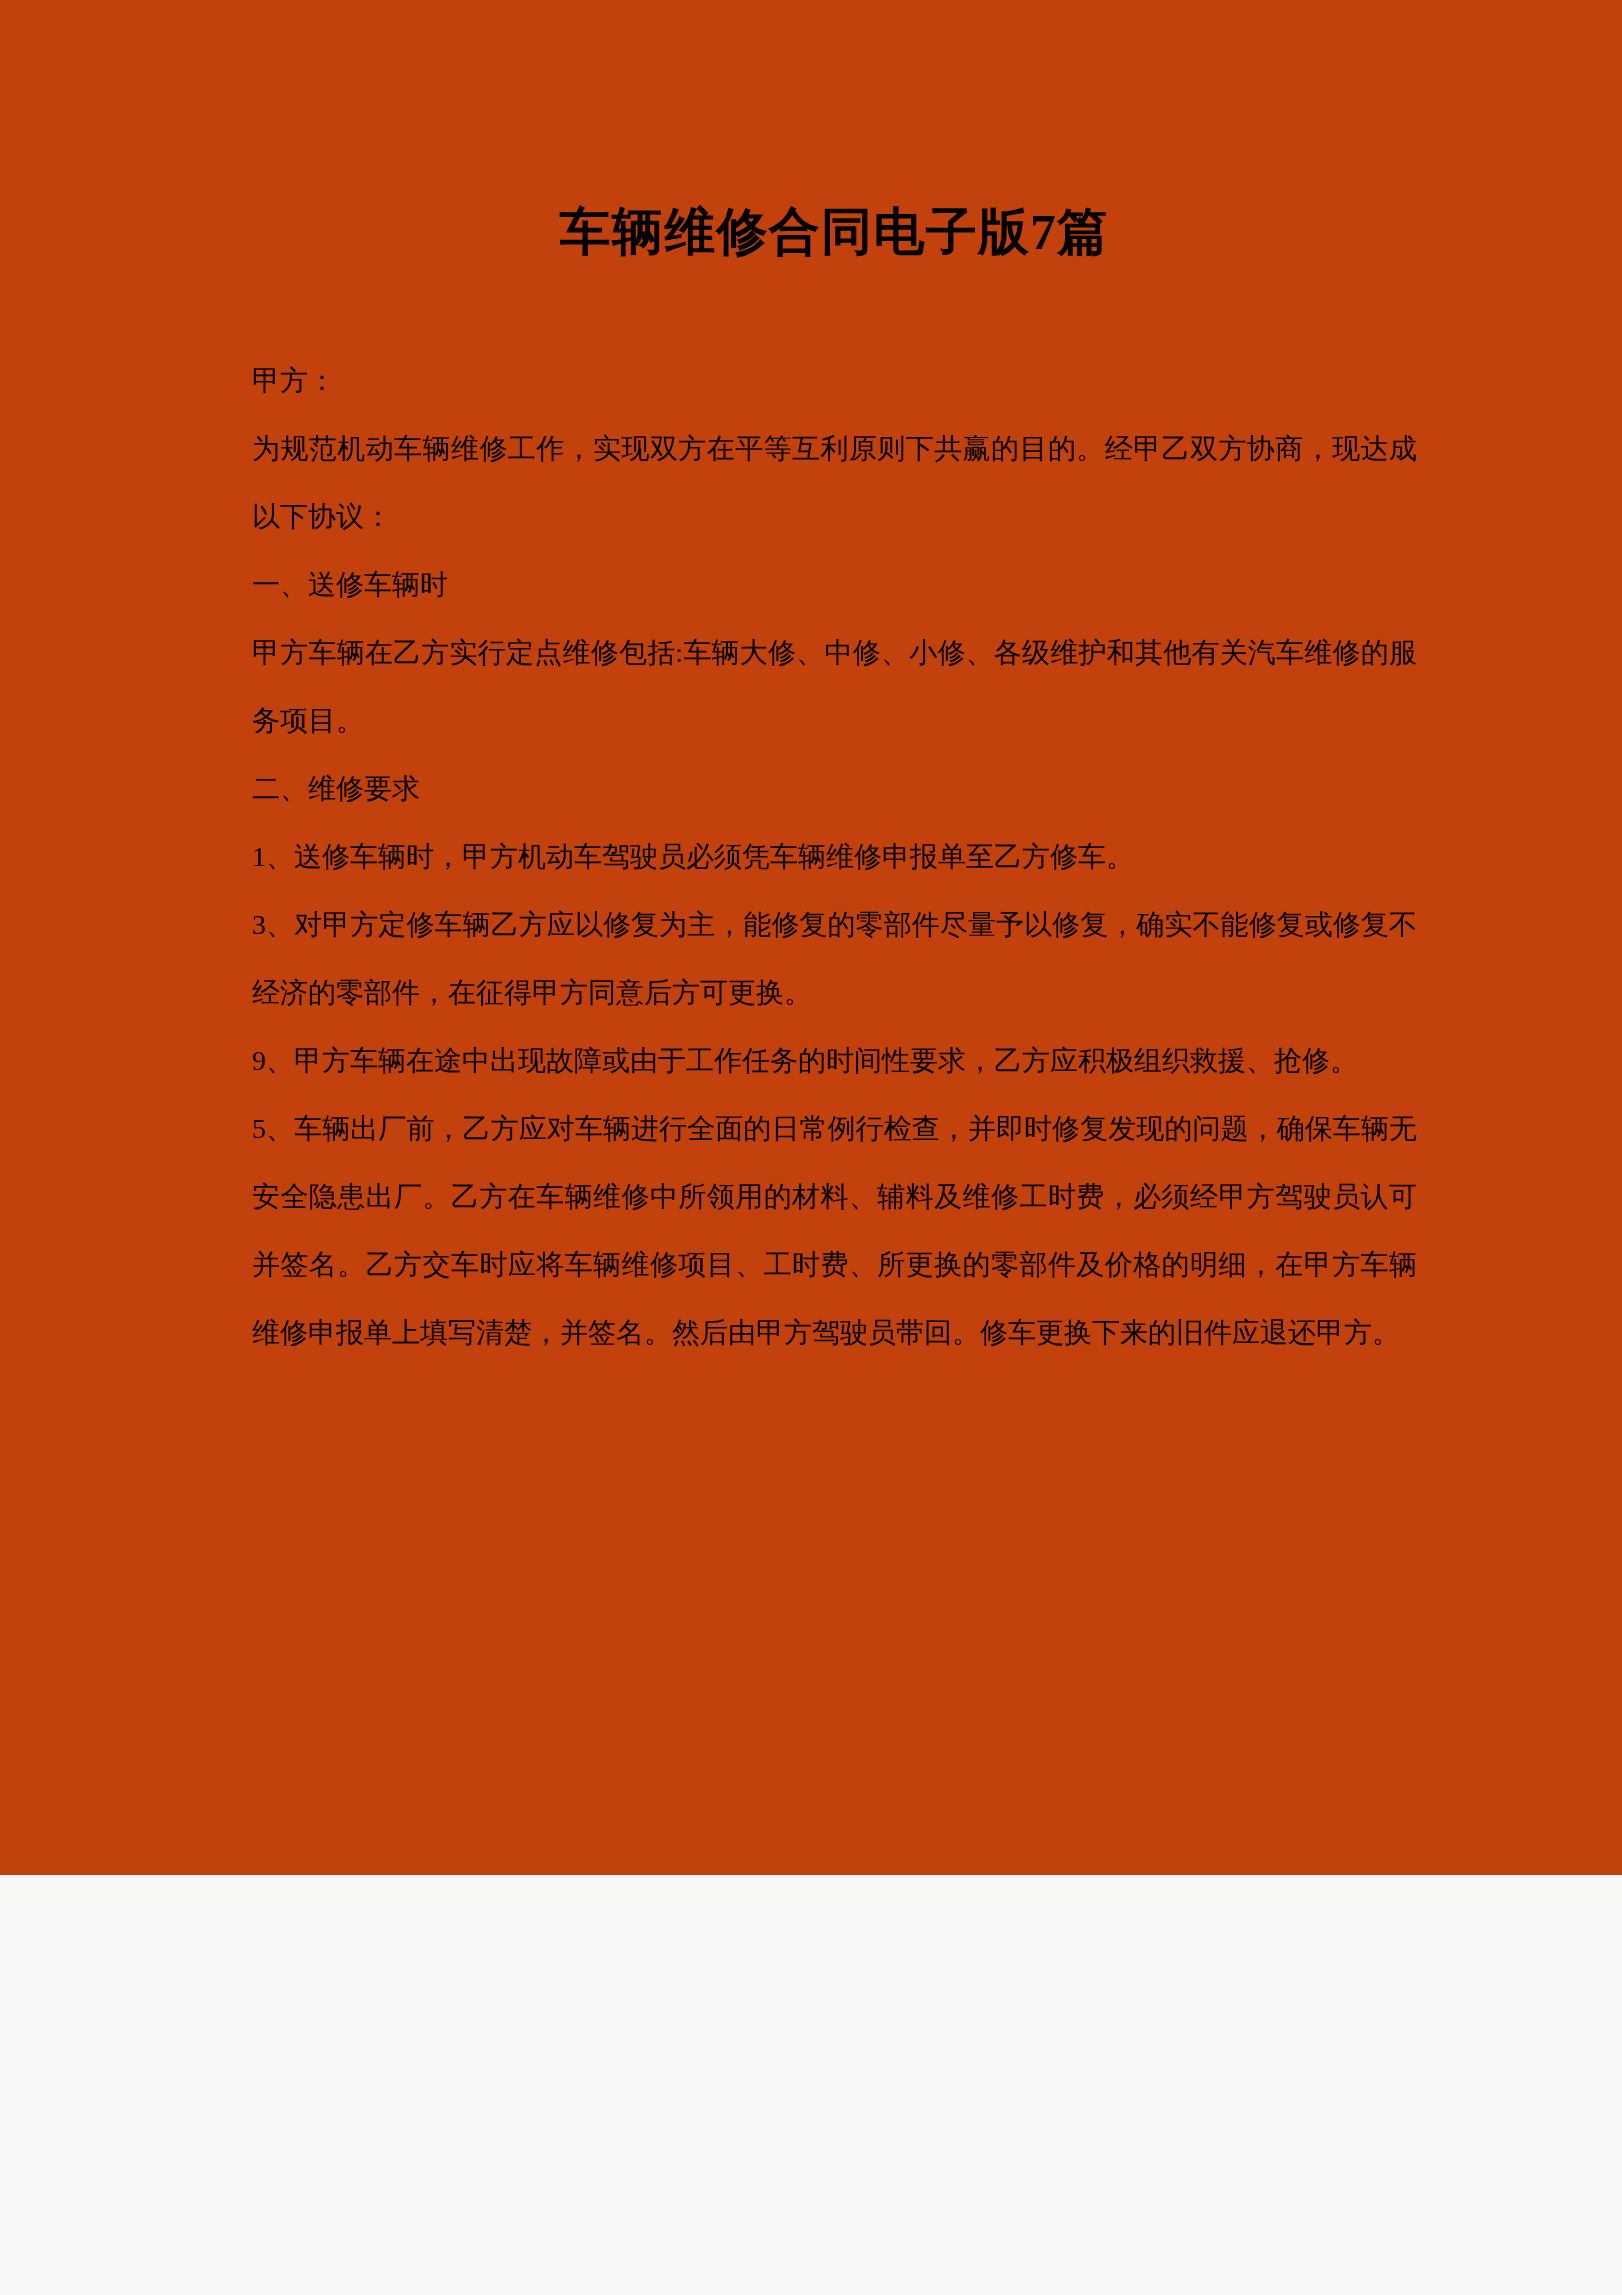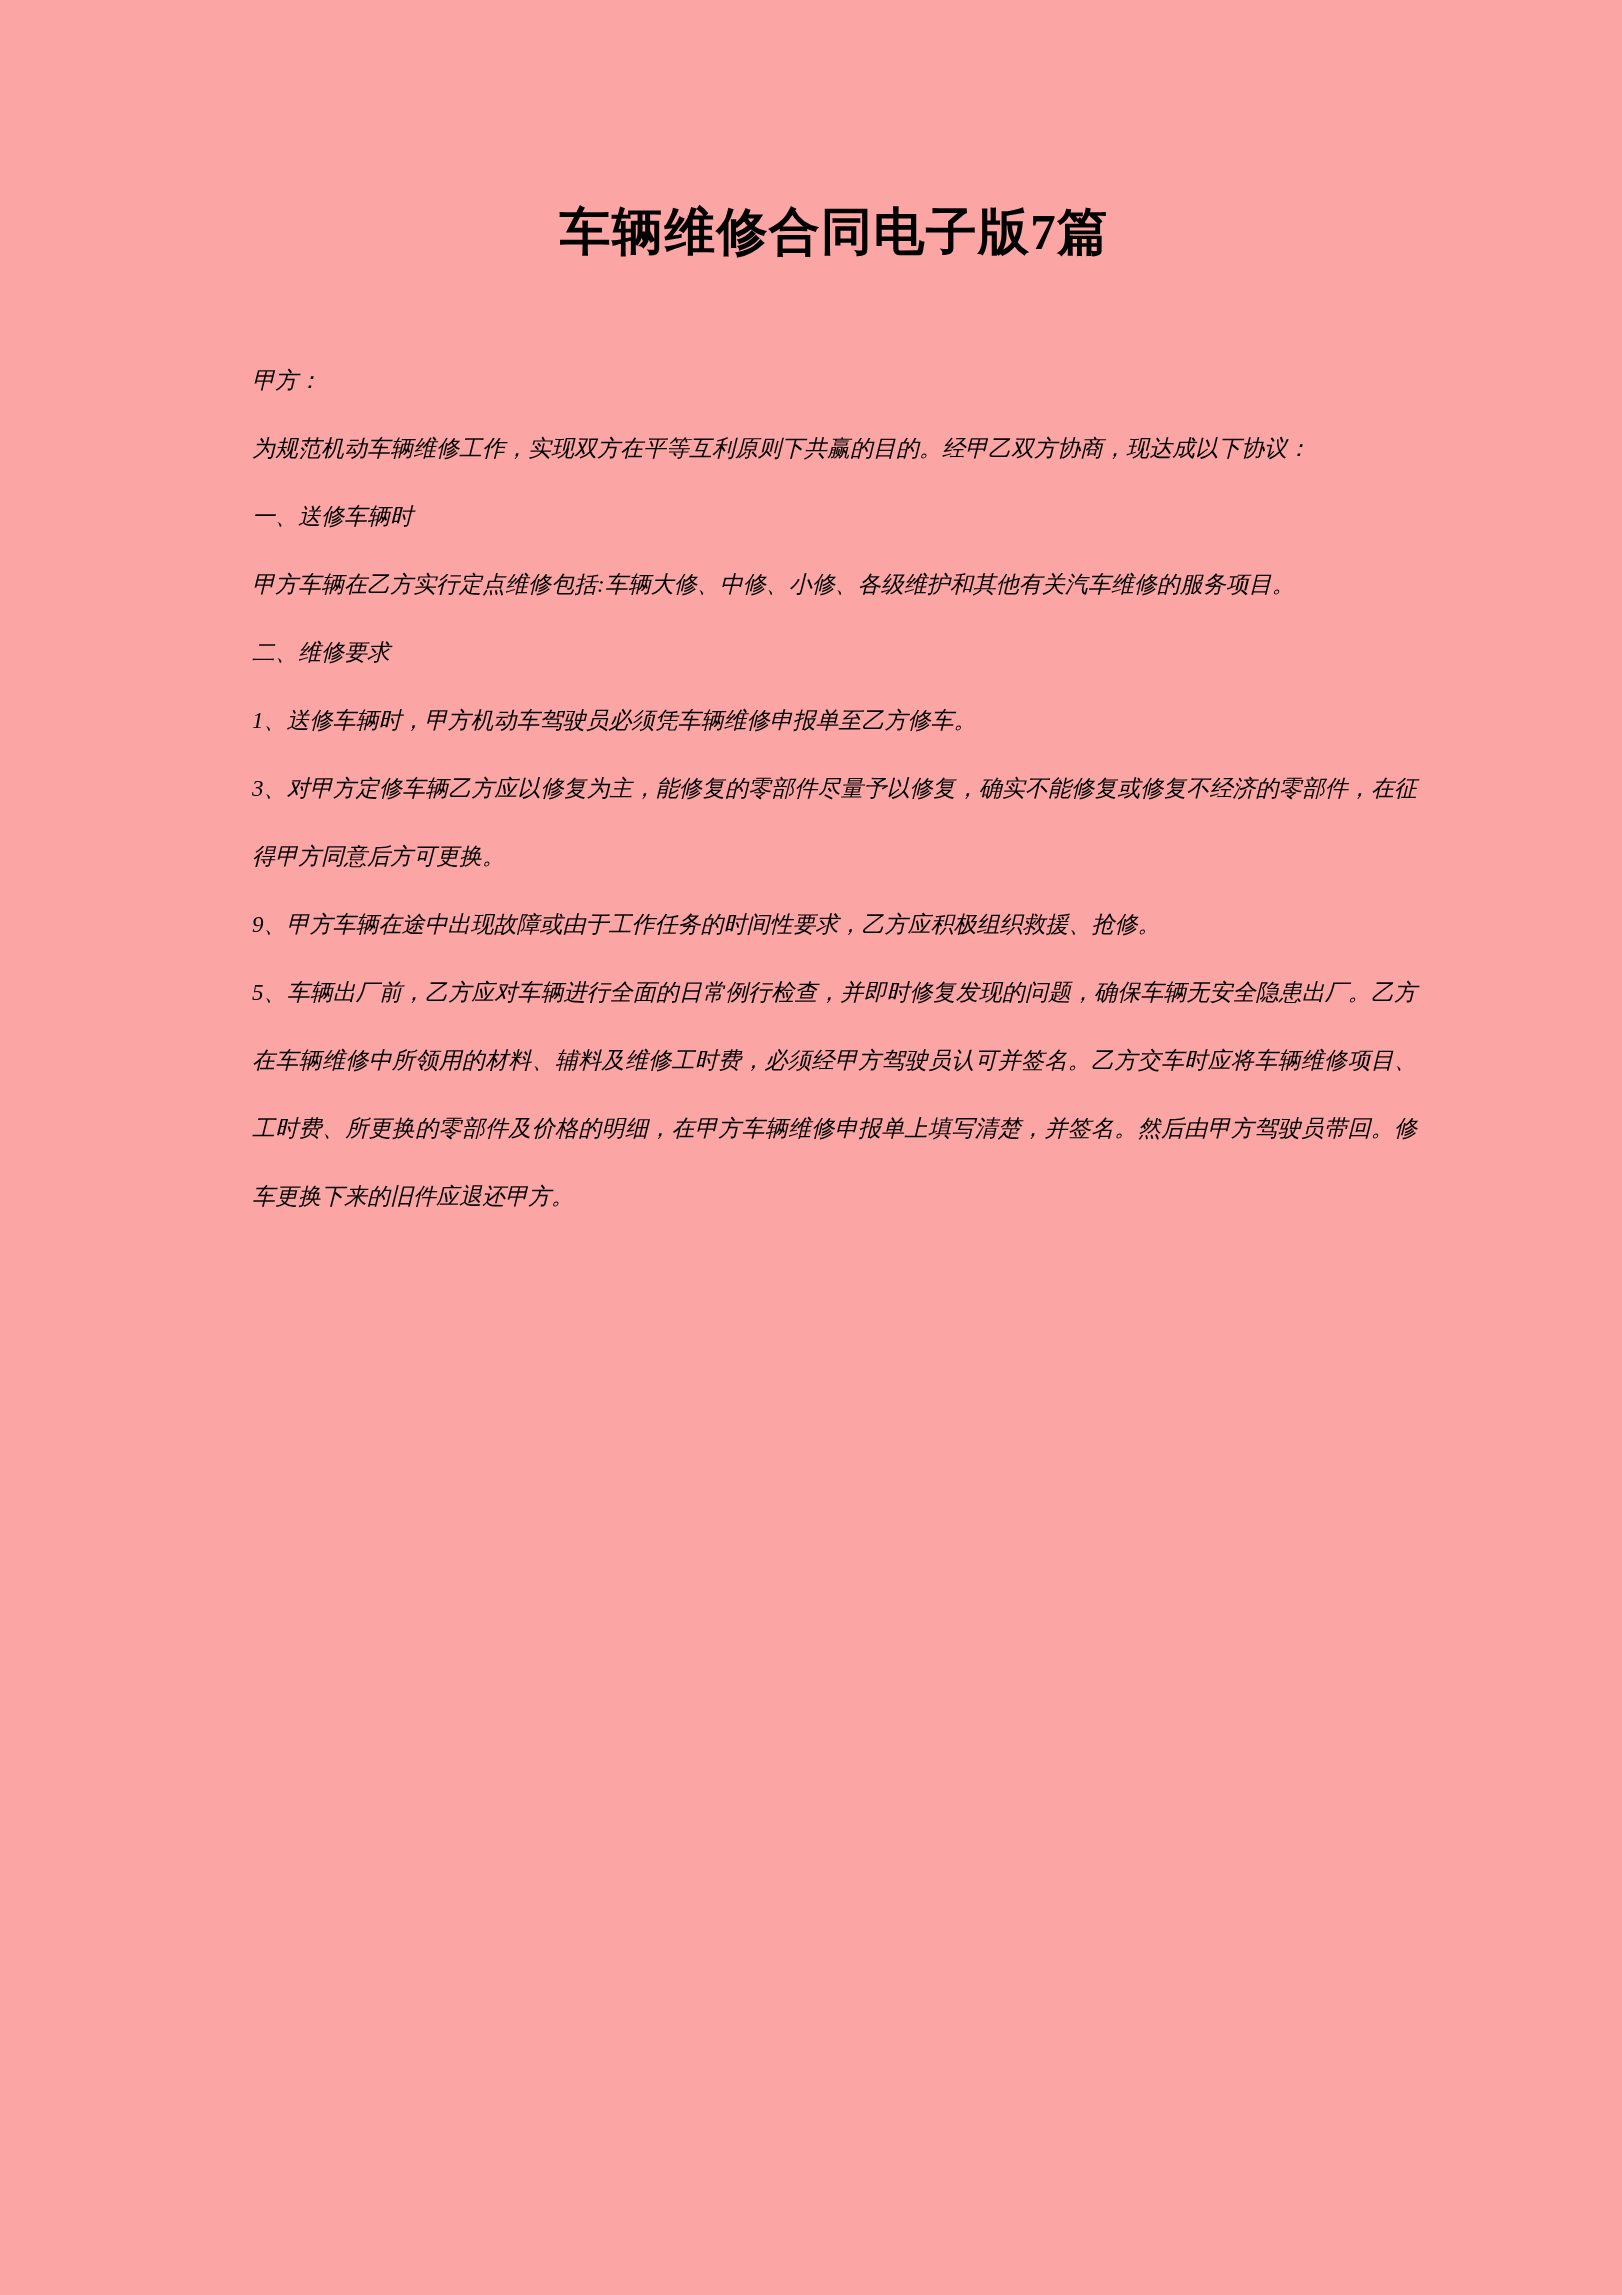--- a/index.html
+++ b/index.html
@@ -3,41 +3,40 @@
 <meta charset="utf-8">
 <style>
   html, body {
     margin: 0;
     padding: 0;
     background: #f7f7f5;
   }
   .page {
     position: relative;
     width: 1623px;
-    height: 2295px;
+    height: 1875px;
     margin: 0 auto;
-    background: #fca5a5;
+    background: #c2410c;
     box-sizing: border-box;
     padding: 196px 206px 131px 252px;
     font-family: "Liberation Serif", "DejaVu Serif", serif;
     color: #000000;
     overflow: hidden;
   }
   .doc-title {
     font-size: 51px;
     font-weight: bold;
     text-align: center;
     margin: 0 0 79px 0;
     line-height: 72px;
     letter-spacing: 1.3px;
   }
   .doc-body {
-    font-size: 23px;
+    font-size: 28px;
     line-height: 68px;
-    font-style: italic;
   }
   .doc-body p.para {
     margin: 0;
     padding: 0;
     text-align: justify;
     text-justify: inter-ideograph;
     word-break: break-all;
   }
 </style>
 </head>

